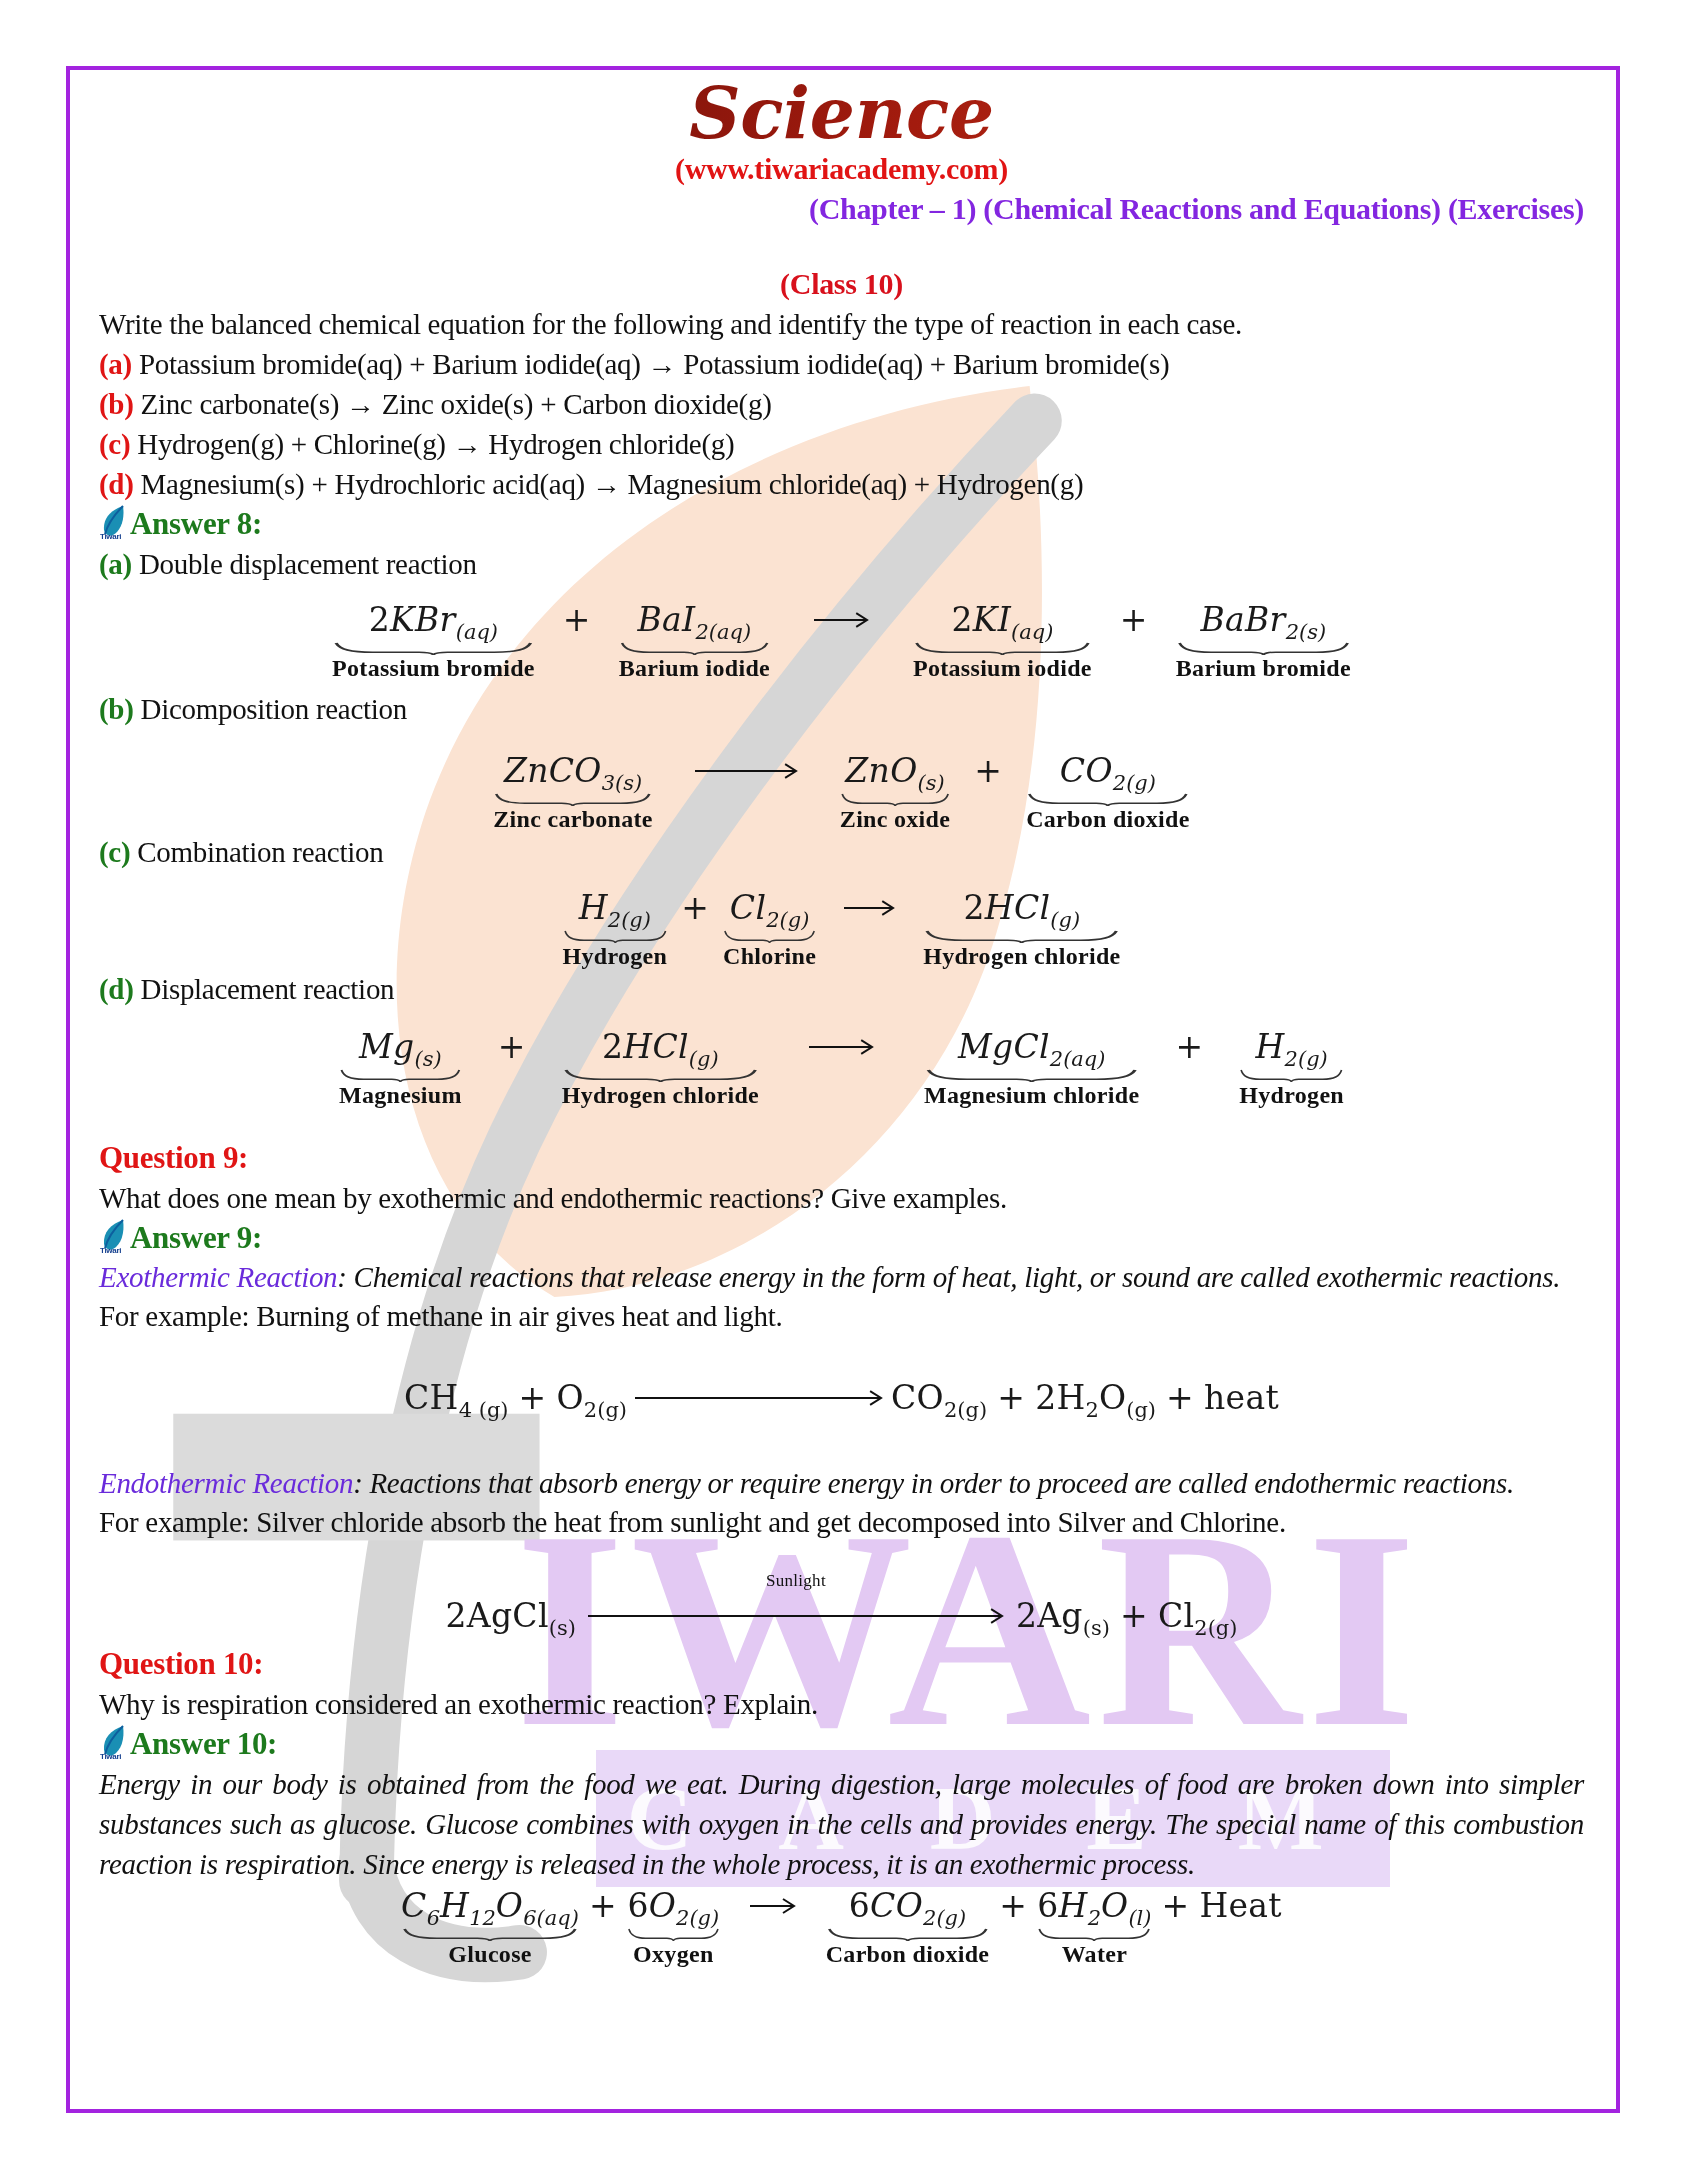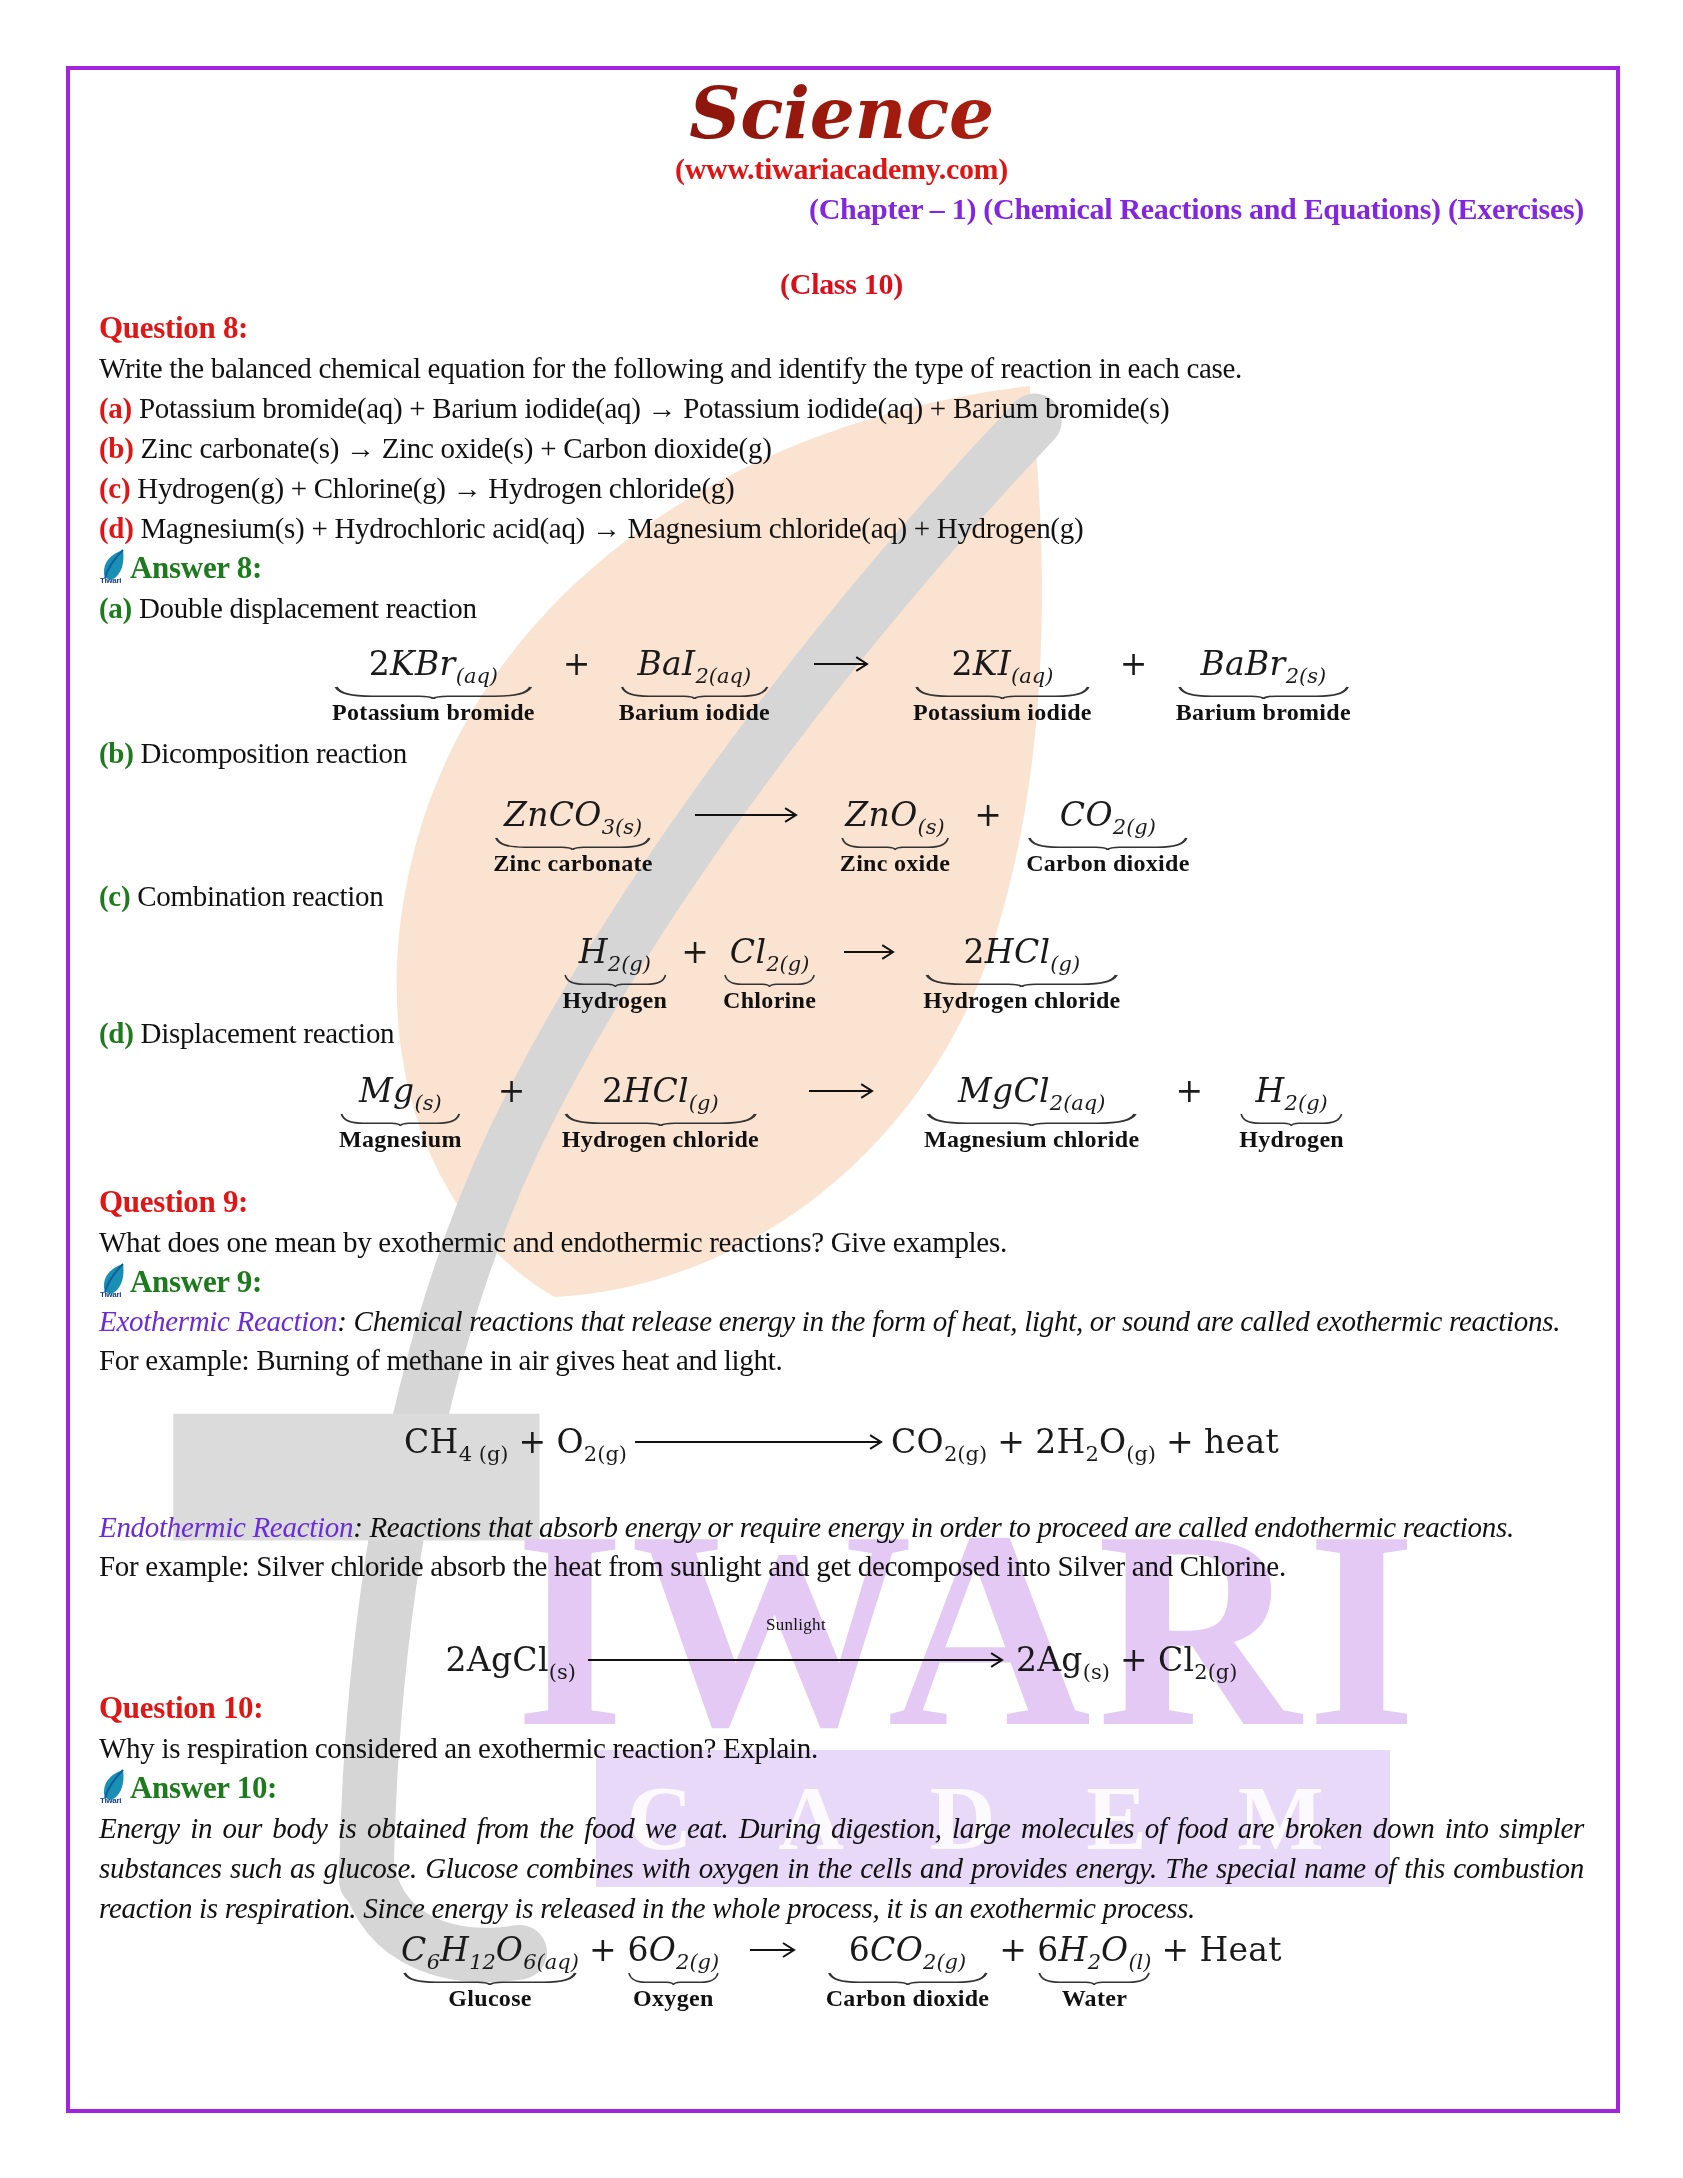--- a/index.html
+++ b/index.html
@@ -86,21 +86,20 @@
 
   <div class="frame"></div>
 
   <div class="content">
 
     <div class="center title">Science</div>
     <div class="center site">(www.tiwariacademy.com)</div>
     <div class="center chapter">(Chapter – 1) (Chemical Reactions and Equations) (Exercises)</div>
     <div class="center classline">(Class 10)</div>
 
-    <div class="qh">Question 8:</div>
     <div>Write the balanced chemical equation for the following and identify the type of reaction in each case.</div>
     <div><span class="red">(a)</span> <span>Potassium bromide(aq) + Barium iodide(aq) → Potassium iodide(aq) + Barium bromide(s)</span></div>
     <div><span class="red">(b)</span> <span>Zinc carbonate(s) → Zinc oxide(s) + Carbon dioxide(g)</span></div>
     <div><span class="red">(c)</span> <span>Hydrogen(g) + Chlorine(g) → Hydrogen chloride(g)</span></div>
     <div><span class="red">(d)</span> <span>Magnesium(s) + Hydrochloric acid(aq) → Magnesium chloride(aq) + Hydrogen(g)</span></div>
 
     <div class="ah"><svg class="feather" viewBox="0 0 30 36">
           <path d="M24 2 C12 6 4 14 5 26 C6 30 10 33 14 31 C22 27 26 15 24 2 Z" fill="#1a8fb4"></path>
           <path d="M24 2 C16 10 9 19 6 30" stroke="#0d5f9e" stroke-width="2" fill="none"></path>
           <text x="1" y="35" font-size="8" fill="#16418f" font-family="Liberation Sans, sans-serif">Tiwari</text>

